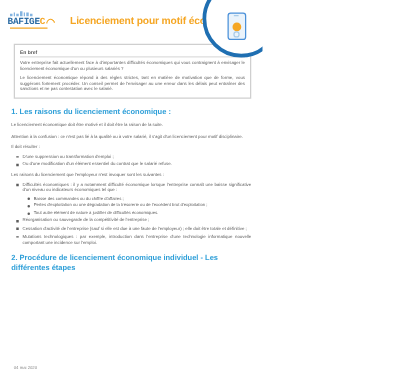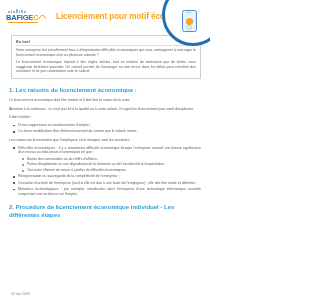--- a/index.html
+++ b/index.html
@@ -59,20 +59,21 @@
   .logo-bars i:nth-child(7){height:2.4px}
 
   .logo-word {
     font-size: 7.5px;
     font-weight: bold;
     letter-spacing: -0.2px;
     color: #2e6da4;
     line-height: 8px;
     display: flex;
     align-items: flex-end;
+    font-family: Liberation Mono, monospace;
   }
   .logo-word .accent {
     color: #f5a623;
   }
   .logo-swoosh {
     display: inline-block;
     width: 5px;
     height: 5px;
     border: 1.2px solid #f5a623;
     border-radius: 50%;

